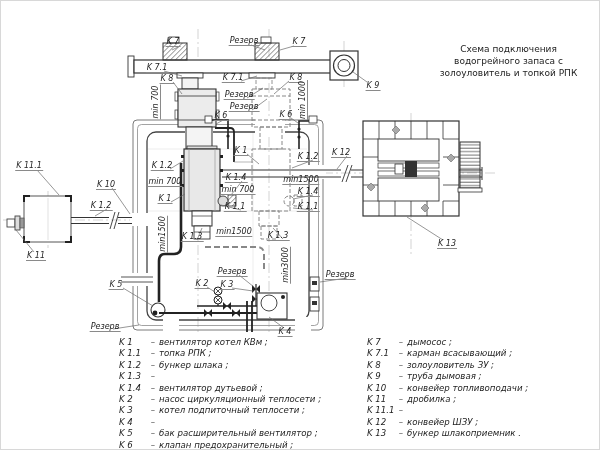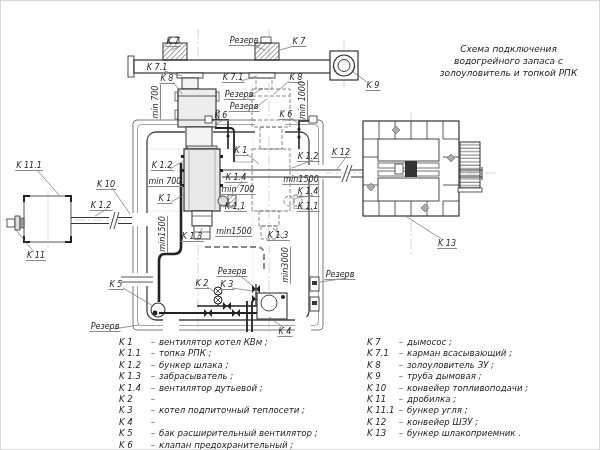--- a/index.html
+++ b/index.html
@@ -4,21 +4,21 @@
 <style>
   html,body{margin:0;padding:0;background:#fff;}
   .stage{position:relative;width:600px;height:450px;background:#ffffff;overflow:hidden;
          font-family:"DejaVu Sans",sans-serif;border:1px solid #d8d8d8;box-sizing:border-box;}
   svg{position:absolute;left:0;top:0;}
   .label{position:absolute;font-style:italic;font-size:8px;line-height:9px;color:#1c1c1c;
          white-space:nowrap;transform:translate(-50%,-50%);border-bottom:1px solid #8a8a8a;
          padding:0 1px 0 1px;}
   .label.vertical{transform:translate(-50%,-50%) rotate(-90deg);}
   .title-block{position:absolute;left:425px;top:42px;width:165px;text-align:center;
-         font-style:italic;font-size:9px;line-height:12px;color:#222;}
+         font-size:9px;line-height:12px;color:#222;}
   .legend{position:absolute;top:336px;font-style:italic;font-size:8.6px;color:#1c1c1c;}
   .legend-left{left:118px;width:245px;}
   .legend-right{left:366px;width:225px;}
   .legend-row{display:flex;align-items:baseline;height:11.4px;white-space:nowrap;}
   .legend-code{width:28px;flex:0 0 28px;}
   .legend-sep{width:12px;flex:0 0 12px;text-align:center;}
   .legend-desc{flex:1;}
 </style>
 </head>
 <body>
@@ -386,30 +386,30 @@
         <span class="legend-desc">топка РПК ;</span>
       </div>
       <div class="legend-row">
         <span class="legend-code">K 1.2</span>
         <span class="legend-sep">–</span>
         <span class="legend-desc">бункер шлака ;</span>
       </div>
       <div class="legend-row">
         <span class="legend-code">K 1.3</span>
         <span class="legend-sep">–</span>
-        <span class="legend-desc">забрасыватель ;</span>
       </div>
       <div class="legend-row">
         <span class="legend-code">K 1.4</span>
         <span class="legend-sep">–</span>
         <span class="legend-desc">вентилятор дутьевой ;</span>
       </div>
       <div class="legend-row">
         <span class="legend-code">K 2</span>
         <span class="legend-sep">–</span>
+        <span class="legend-desc">насос циркуляционный теплосети ;</span>
       </div>
       <div class="legend-row">
         <span class="legend-code">K 3</span>
         <span class="legend-sep">–</span>
         <span class="legend-desc">котел подпиточный теплосети ;</span>
       </div>
       <div class="legend-row">
         <span class="legend-code">K 4</span>
         <span class="legend-sep">–</span>
       </div>
@@ -451,21 +451,20 @@
         <span class="legend-desc">конвейер топливоподачи ;</span>
       </div>
       <div class="legend-row">
         <span class="legend-code">K 11</span>
         <span class="legend-sep">–</span>
         <span class="legend-desc">дробилка ;</span>
       </div>
       <div class="legend-row">
         <span class="legend-code">K 11.1</span>
         <span class="legend-sep">–</span>
-        <span class="legend-desc">бункер угля ;</span>
       </div>
       <div class="legend-row">
         <span class="legend-code">K 12</span>
         <span class="legend-sep">–</span>
         <span class="legend-desc">конвейер ШЗУ ;</span>
       </div>
       <div class="legend-row">
         <span class="legend-code">K 13</span>
         <span class="legend-sep">–</span>
         <span class="legend-desc">бункер шлакоприемник .</span>

